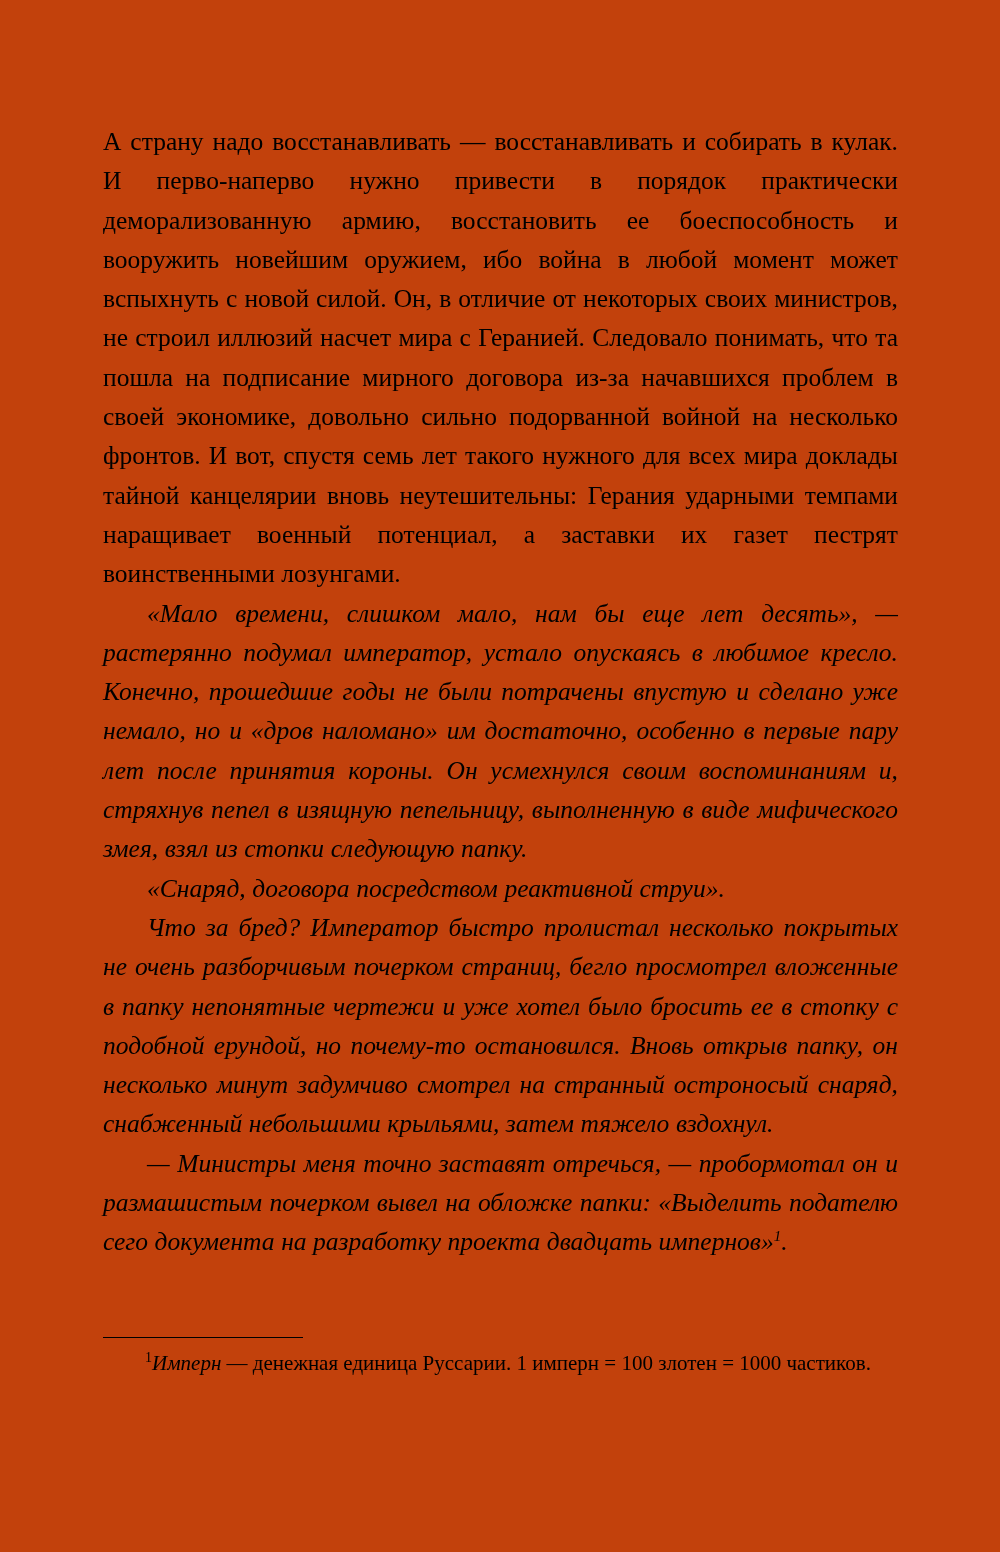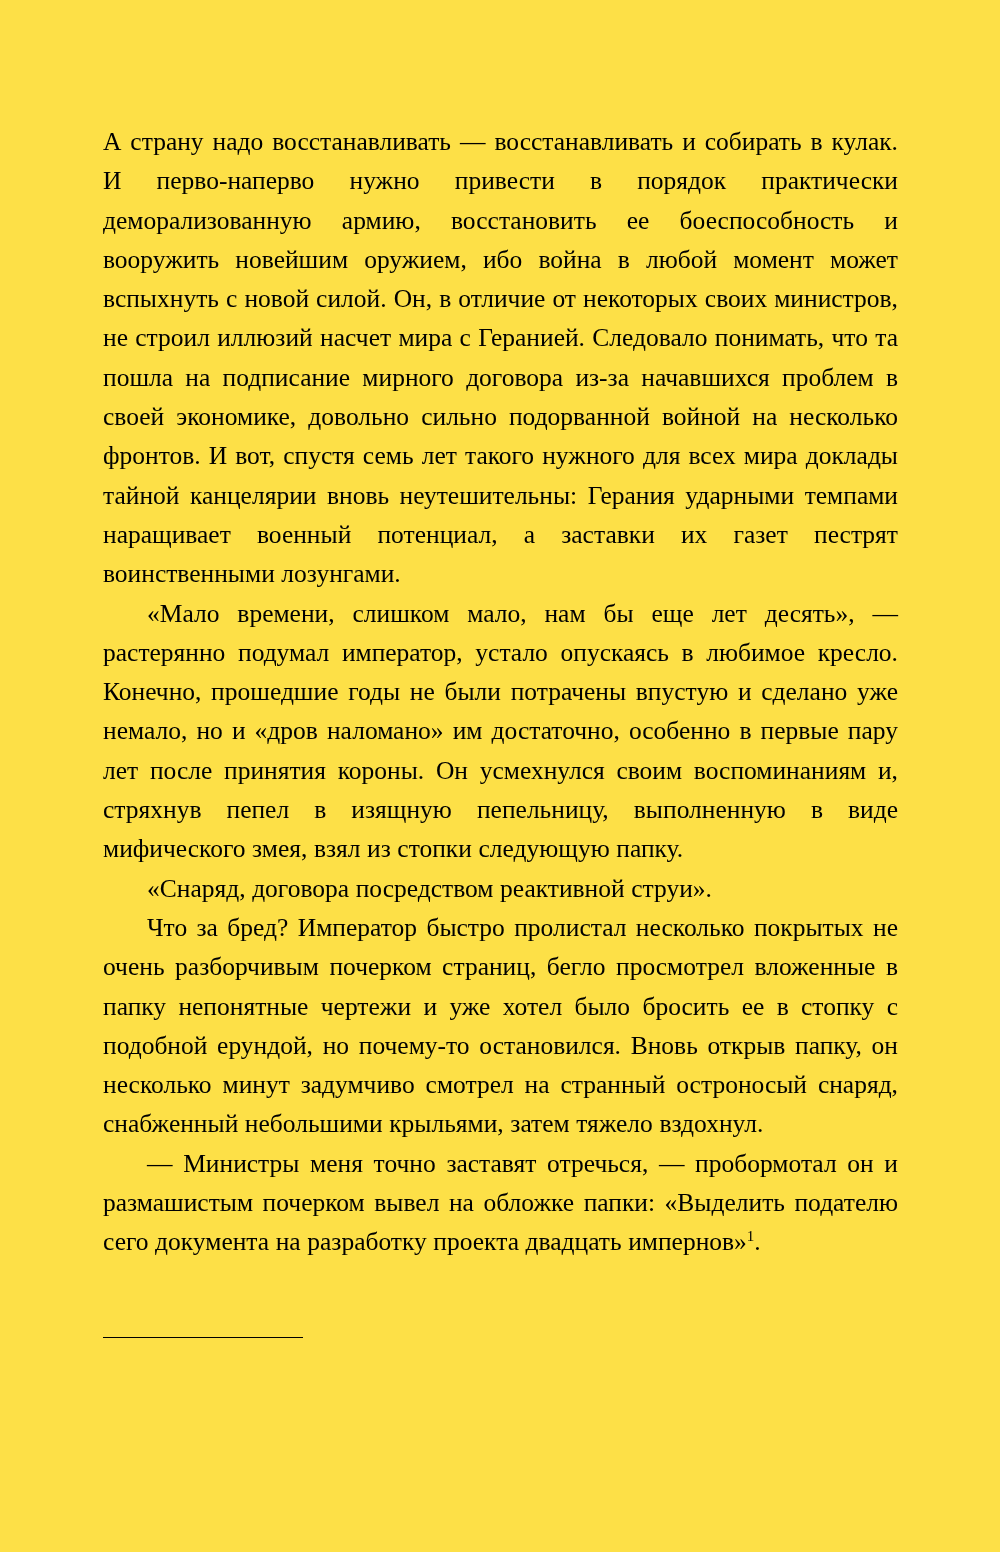--- a/index.html
+++ b/index.html
@@ -13,40 +13,41 @@
     position: relative;
     font-family: "Liberation Serif", "DejaVu Serif", serif;
     color: #000000;
   }
   .page {
     position: absolute;
     left: 0;
     top: 0;
     width: 1000px;
     height: 1552px;
-    background: #fde047;
+    background: #c2410c;
     overflow: hidden;
   }
   .text-column {
     position: absolute;
     left: 103px;
     top: 122px;
     width: 795px;
   }
   .para {
     margin: 0;
     font-size: 25.5px;
     line-height: 39.3px;
     text-align: justify;
     text-indent: 0;
     hyphens: manual;
     word-spacing: 0.2px;
   }
   .para.indent {
     text-indent: 44px;
+    font-style: italic;
   }
   .footnote-zone {
     position: absolute;
     left: 103px;
     top: 1337px;
     width: 795px;
   }
   .footnote-rule {
     width: 200px;
     height: 0;
@@ -82,15 +83,16 @@
   <div class="text-column">
     <p class="para">А страну надо восстанавливать — восстанавливать и собирать в кулак. И перво-наперво нужно привести в порядок практически деморализованную армию, восстановить ее боеспособность и вооружить новейшим оружием, ибо война в любой момент может вспыхнуть с новой силой. Он, в отличие от некоторых своих министров, не строил иллюзий насчет мира с Геранией. Следовало понимать, что та пошла на подписание мирного договора из-за начавшихся проблем в своей экономике, довольно сильно подорванной войной на несколько фронтов. И вот, спустя семь лет такого нужного для всех мира доклады тайной канцелярии вновь неутешительны: Герания ударными темпами наращивает военный потенциал, а заставки их газет пестрят воинственными лозунгами.</p>
     <p class="para indent">«Мало времени, слишком мало, нам бы еще лет десять», — растерянно подумал император, устало опускаясь в любимое кресло. Конечно, прошедшие годы не были потрачены впустую и сделано уже немало, но и «дров наломано» им достаточно, особенно в первые пару лет после принятия короны. Он усмехнулся своим воспоминаниям и, стряхнув пепел в изящную пепельницу, выполненную в виде мифического змея, взял из стопки следующую папку.</p>
     <p class="para indent">«Снаряд, договора посредством реактивной струи».</p>
     <p class="para indent">Что за бред? Император быстро пролистал несколько покрытых не очень разборчивым почерком страниц, бегло просмотрел вложенные в папку непонятные чертежи и уже хотел было бросить ее в стопку с подобной ерундой, но почему-то остановился. Вновь открыв папку, он несколько минут задумчиво смотрел на странный остроносый снаряд, снабженный небольшими крыльями, затем тяжело вздохнул.</p>
     <p class="para indent"><span>— Министры меня точно заставят отречься, — пробормотал он и размашистым почерком вывел на обложке папки: «Выделить подателю сего документа на разработку проекта двадцать импернов»</span><sup class="fn-ref">1</sup><span>.</span></p>
   </div>
 
   <div class="footnote-zone">
     <div class="footnote-rule"></div>
+    <p class="footnote-text"><span class="fn-marker">1</span><span class="fn-term">Имперн</span><span> — денежная единица Руссарии. 1 имперн = 100 злотен = 1000 частиков.</span></p>
   </div>
 
 </div>
 
 </body></html>

